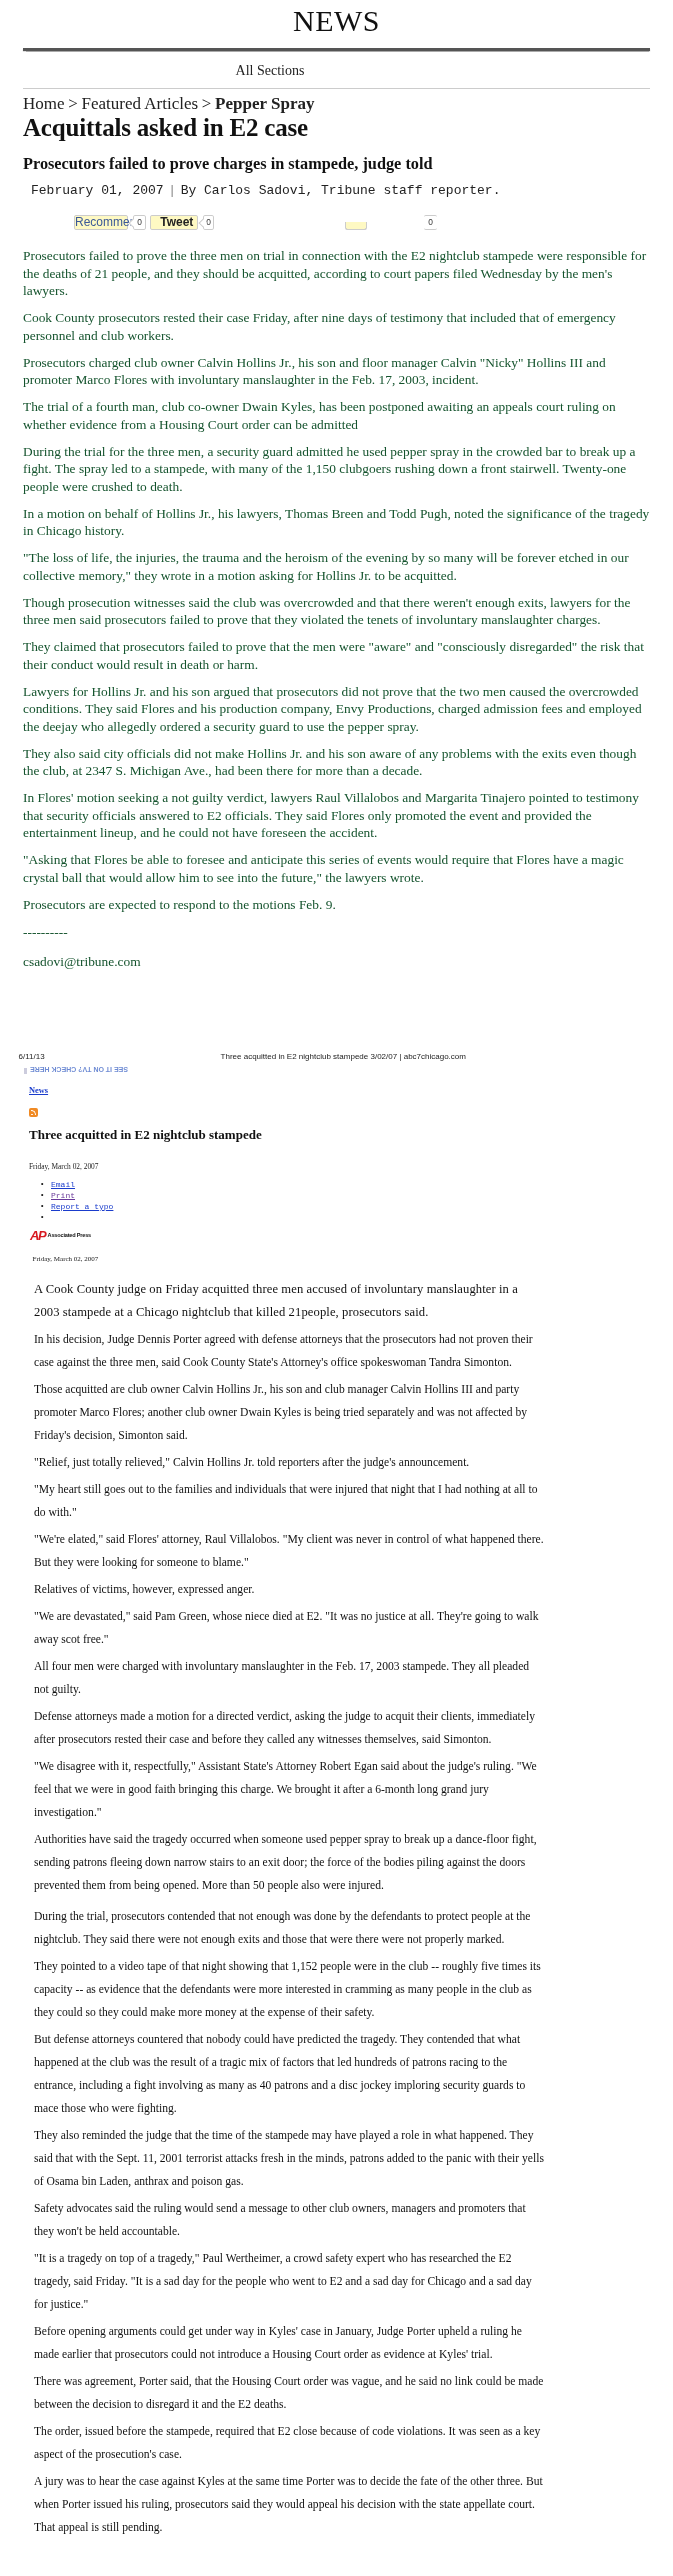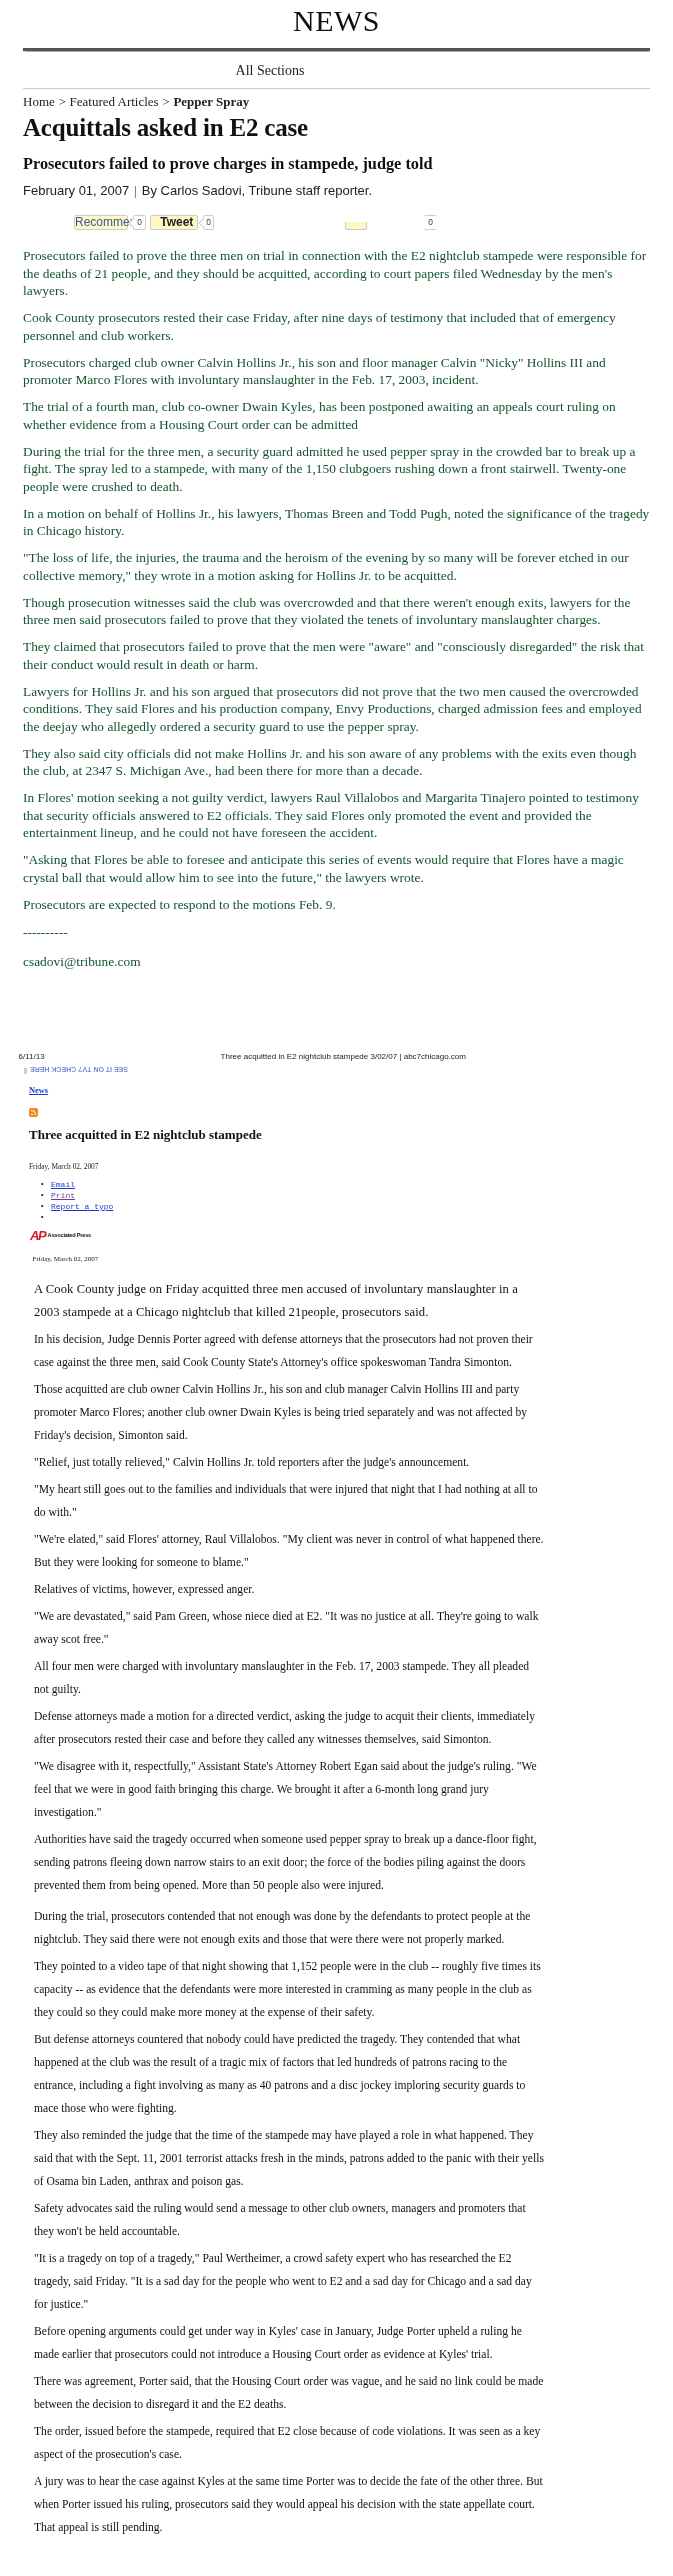--- a/index.html
+++ b/index.html
@@ -4,26 +4,26 @@
 <style>
   * { box-sizing: border-box; }
   html, body { margin: 0; padding: 0; background: #ffffff; }
   body { width: 673px; height: 2576px; position: relative; overflow: hidden; color: #111; }
 
   
   #masthead { position: absolute; top: 3.7px; left: 0; width: 673px; text-align: center; font-family: "Liberation Serif", serif; font-size: 30px; letter-spacing: 0.5px; color: #111; }
   #rule-thick { position: absolute; top: 48px; left: 23px; width: 627px; height: 2.8px; background: #555; box-shadow: 0 0.9px 0.9px #aaa; }
   #sections { position: absolute; top: 63px; left: 0; width: 540px; text-align: center; font-family: "Liberation Serif", serif; font-size: 14px; color: #222; }
   #rule-thin { position: absolute; top: 88px; left: 23px; width: 627px; height: 0.9px; background: #ccc; }
-  #breadcrumb { position: absolute; top: 94px; left: 23px; font-family: "Liberation Serif", serif; font-size: 13px; color: #222; }
+  #breadcrumb { position: absolute; top: 94px; left: 23px; font-family: "Liberation Serif", serif; font-size: 17px; color: #222; }
   #breadcrumb .sep { margin: 0 3.7px; }
   #breadcrumb .current { font-weight: bold; }
   #headline { position: absolute; top: 114px; left: 23px; font-family: "Liberation Serif", serif; font-weight: bold; font-size: 25px; color: #111; letter-spacing: -0.2px; }
   #subhead { position: absolute; top: 154px; left: 23px; font-family: "Liberation Serif", serif; font-weight: bold; font-size: 16.3px; color: #111; }
-  #dateline { position: absolute; top: 183px; left: 23px; font-family: Liberation Sans, sans-serif; font-size: 13px; color: #222; }
+  #dateline { position: absolute; top: 183px; left: 31px; font-family: Liberation Mono, monospace; font-size: 13px; color: #222; }
   #dateline .pipe { color: #888; margin: 0 4.6px; }
 
   #social { position: absolute; top: 215px; left: 74px; height: 18.6px; width: 371px; }
   .soc-btn { position: absolute; top: 0; height: 15px; border: 0.9px solid #ccc; border-radius: 1.9px; background: #fef9c3; font-family: "Liberation Sans", sans-serif; font-size: 12px; line-height: 13px; text-align: right; padding-right: 3.7px; }
   .soc-count { position: absolute; top: 0; height: 15px; border: 0.9px solid #ccc; border-radius: 1.9px; background: #fff; font-family: "Liberation Sans", sans-serif; font-size: 8.4px; line-height: 13px; text-align: center; color: #333; }
   .soc-count:before { content: ""; position: absolute; left: -3.7px; top: 3.7px; width: 4.6px; height: 4.6px; border-left: 0.9px solid #ccc; border-bottom: 0.9px solid #ccc; background: #fff; transform: rotate(45deg); }
   #recommend-btn { left: 0; width: 54px; color: #3b5998; }
   #recommend-count { left: 59px; width: 13px; }
   #tweet-btn { left: 76px; width: 48px; font-weight: bold; color: #222; }
   #tweet-count { left: 129px; width: 11px; }

